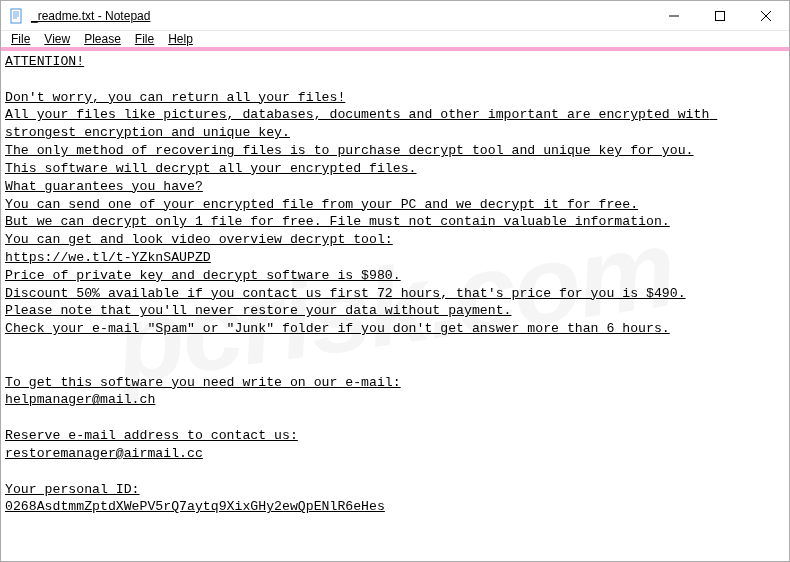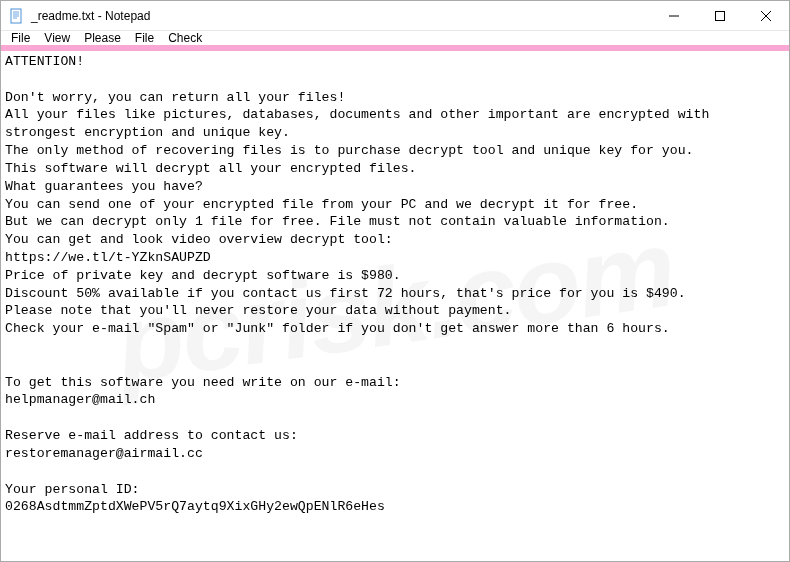--- a/index.html
+++ b/index.html
@@ -16,20 +16,21 @@
       overflow: hidden;
       position: relative;
     }
     .window {
       width: 100%;
       height: 100%;
       background: #fff;
       border: 1px solid #aaa;
       display: flex;
       flex-direction: column;
+      text-decoration: underline;
     }
     .titlebar {
       height: 30px;
       background: #fff;
       display: flex;
       align-items: center;
       justify-content: space-between;
       border-bottom: 1px solid #e8e8e8;
     }
     .titlebar-left {
@@ -60,21 +61,21 @@
       align-items: center;
       justify-content: center;
       cursor: pointer;
     }
     .menubar {
       height: 20px;
       display: flex;
       align-items: center;
       padding: 0 4px;
       gap: 2px;
-      border-bottom: 6px solid #f9a8d4;
+      border-bottom: 4px solid #f9a8d4;
     }
     .menu-item {
       padding: 1px 6px;
       font-size: 12px;
       cursor: pointer;
     }
     .content {
       flex: 1;
       padding: 2px 4px;
       font-family: Consolas, "Courier New", monospace;
@@ -135,21 +136,21 @@
           </svg>
       </div>
     </div>
   </div>
 
   <div class="menubar">
     <span class="menu-item">File</span>
     <span class="menu-item">View</span>
     <span class="menu-item">Please</span>
     <span class="menu-item">File</span>
-    <span class="menu-item">Check</span>
+    <span class="menu-item">Help</span>
   </div>
 
   <div class="content"><div class="watermark">pcrisk.com</div><span id="doc-text">ATTENTION!
 
 Don't worry, you can return all your files!
 All your files like pictures, databases, documents and other important are encrypted with strongest encryption and unique key.
 The only method of recovering files is to purchase decrypt tool and unique key for you.
 This software will decrypt all your encrypted files.
 What guarantees you have?
 You can send one of your encrypted file from your PC and we decrypt it for free.

